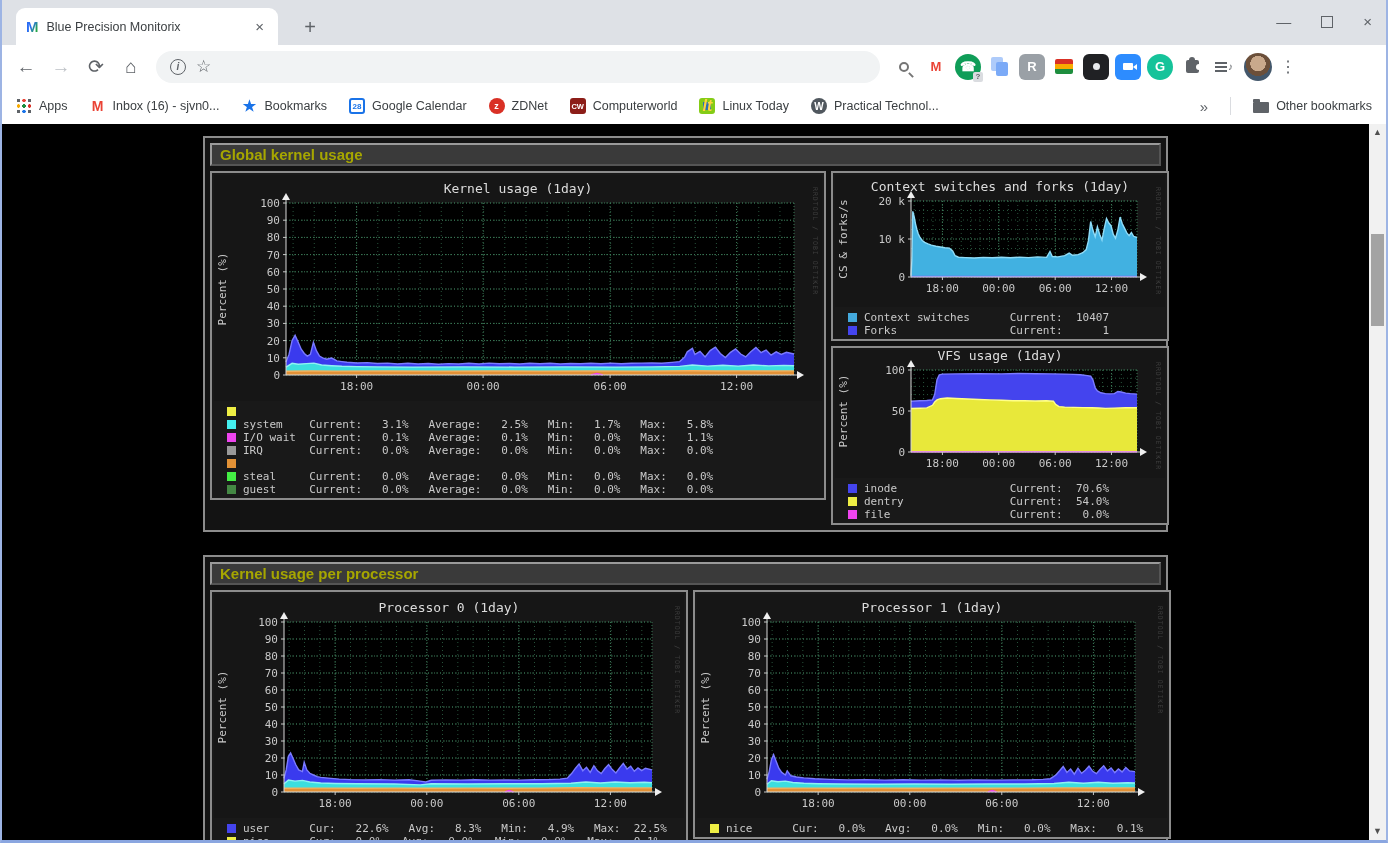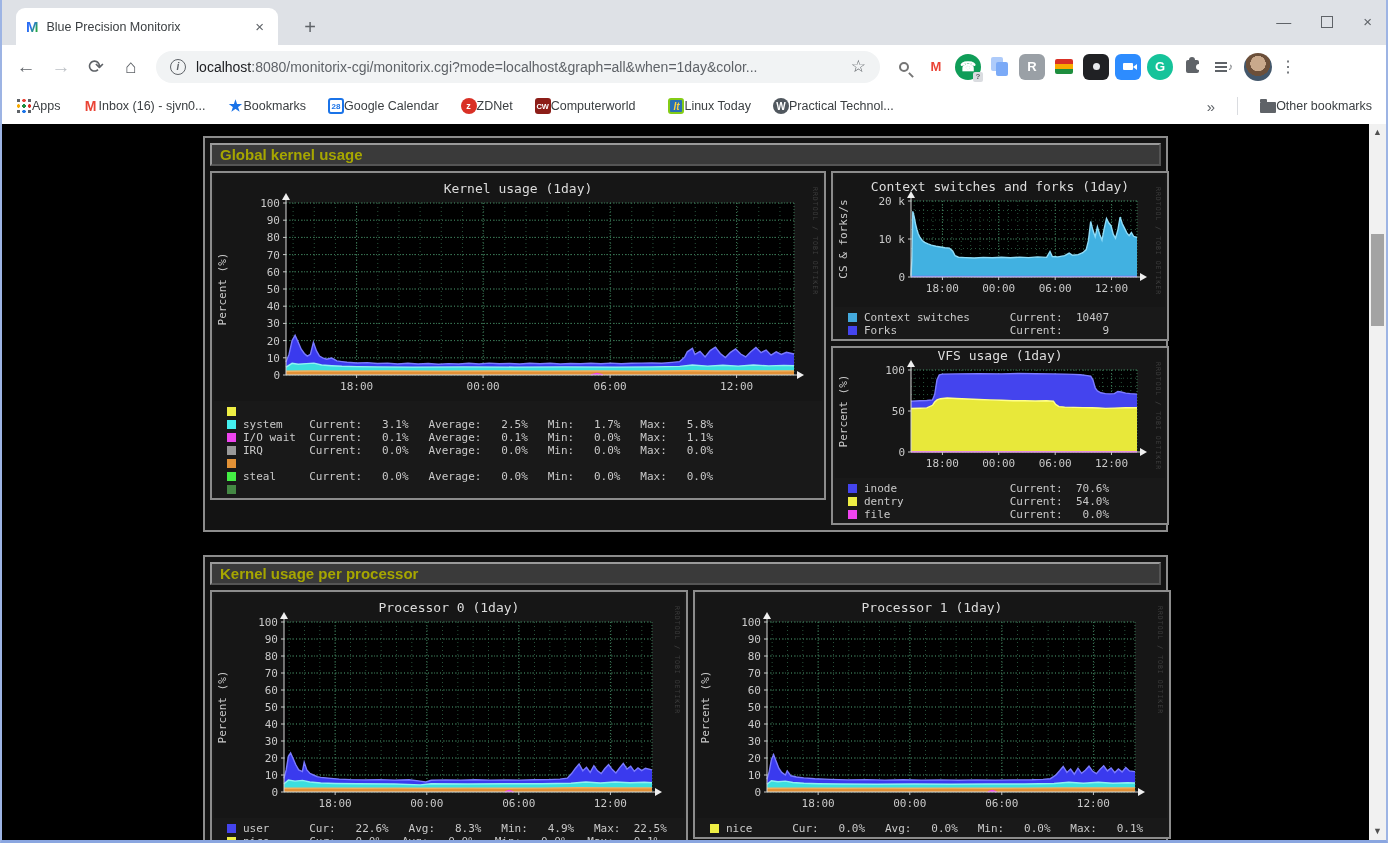--- a/index.html
+++ b/index.html
@@ -63,39 +63,39 @@
   .playlist-icon .bars { width:12px; height:10px;
         background:repeating-linear-gradient(#5f6368 0 2px, transparent 2px 4px); }
   .playlist-icon .note { font-size:10px; margin-left:1px; }
   .avatar { width:28px; height:28px; border-radius:50%; flex:none;
         background:radial-gradient(circle at 50% 38%, #c9a98c 0 34%, #6b4f3a 35% 55%, #43576b 56%); }
   .kebab { width:18px; text-align:center; color:#5f6368; font-size:16px; flex:none; }
 
   
   .bmbar { height:36px; background:#fff; display:flex; align-items:center; padding:0 14px; gap:22px; flex:none;
            font-size:12.5px; color:#3c4043; }
-  .bm-item { display:flex; align-items:center; white-space:nowrap; }
+  .bm-item { display:flex; align-items:center; gap:7px; white-space:nowrap; }
   .bm-ico { width:16px; height:16px; display:flex; align-items:center; justify-content:center;
             font-weight:bold; border-radius:3px; font-size:10px; flex:none; }
   .apps-grid-icon { background-image:
       radial-gradient(circle at 2.5px 2.5px, #5f6368 1.6px, transparent 1.9px),
       radial-gradient(circle at 8px   2.5px, #ea4335 1.6px, transparent 1.9px),
       radial-gradient(circle at 13.5px 2.5px, #5f6368 1.6px, transparent 1.9px),
       radial-gradient(circle at 2.5px 8px,   #f9ab00 1.6px, transparent 1.9px),
       radial-gradient(circle at 8px   8px,   #1e8e3e 1.6px, transparent 1.9px),
       radial-gradient(circle at 13.5px 8px,  #d93025 1.6px, transparent 1.9px),
       radial-gradient(circle at 2.5px 13.5px,#5f6368 1.6px, transparent 1.9px),
       radial-gradient(circle at 8px   13.5px,#1a73e8 1.6px, transparent 1.9px),
       radial-gradient(circle at 13.5px 13.5px,#5f6368 1.6px, transparent 1.9px); }
   .gmail-icon { color:#ea4335; font-size:14px; }
   .star-icon { color:#1a73e8; font-size:15px; }
   .google-calendar-icon { border:2px solid #1a73e8; color:#1a73e8; font-size:8px; background:#fff; }
   .zdnet-icon { background:#d93025; color:#fff; border-radius:50%; font-size:9px; }
   .computerworld-icon { background:#8c1d18; color:#fff; font-size:7.5px; }
-  .linux-today-icon { background:#2b6fb3; color:#ffd23f; font-style:italic; font-size:10px; border:2px solid #84cc16;margin-left:11px; }
+  .linux-today-icon { background:#2b6fb3; color:#ffd23f; font-style:italic; font-size:16px; border:4px solid #84cc16; }
   .wordpress-icon { background:#50575e; color:#fff; border-radius:50%; font-size:10px; }
   .bm-spacer { flex:1; }
   .bm-overflow { color:#5f6368; font-size:15px; }
   .bm-divider { width:1px; height:18px; background:#dadce0; }
   .folder-icon { width:16px; height:11px; background:#5f6368; border-radius:1px; position:relative; margin-top:3px; }
   .folder-icon::before { content:""; position:absolute; top:-3px; left:0; width:7px; height:3px;
         background:#5f6368; border-radius:1px 1px 0 0; }
 
   
   .content { flex:1; position:relative; background:#000; overflow:hidden; }
@@ -137,21 +137,20 @@
     </div>
   </div>
 
   <div class="toolbar">
     <span class="navic">←</span>
     <span class="navic dis">→</span>
     <span class="navic">⟳</span>
     <span class="navic">⌂</span>
     <div class="urlbar">
       <span class="url-info">i</span>
-      <span class="url-text"><span class="url-host">localhost</span><span class="url-rest">:8080/monitorix-cgi/monitorix.cgi?mode=localhost&amp;graph=all&amp;when=1day&amp;color...</span></span>
       <span class="url-star">☆</span>
     </div>
     <div id="ext-tray" style="display:flex;align-items:center;gap:6px;">
         <span class="ext search-icon">
           <span class="lens"></span>
         </span>
         <span class="ext gmail-extension-icon">
           <span class="glyph" style="color: rgb(234, 67, 53);">M</span>
         </span>
         <span class="ext google-voice-icon" style="background: rgb(15, 157, 88); border-radius: 50%;">
@@ -357,20 +356,21 @@
                   </div>
                   <div class="lrow">
                     <span class="sw" style="background: rgb(226, 145, 54);"></span>
                   </div>
                   <div class="lrow">
                     <span class="sw" style="background: rgb(68, 238, 68);"></span>
                     <span class="ltext">steal     Current:   0.0%   Average:   0.0%   Min:   0.0%   Max:   0.0%</span>
                   </div>
                   <div class="lrow">
                     <span class="sw" style="background: rgb(68, 136, 68);"></span>
+                    <span class="ltext">guest     Current:   0.0%   Average:   0.0%   Min:   0.0%   Max:   0.0%</span>
                   </div>
                 </div></div>
           </div>
           <div class="col">
             <div class="cell">
               <div class="graph"><svg width="330" height="132" viewBox="0 0 330 132">
                     <rect x="0" y="0" width="330" height="132" fill="#161616"></rect>
                     <rect x="76" y="26" width="226" height="76" fill="#000"></rect>
                     <line x1="79.164" y1="26" x2="79.164" y2="102" stroke="#27523b" stroke-dasharray="1,3"></line>
                     <line x1="88.58066666666667" y1="26" x2="88.58066666666667" y2="102" stroke="#27523b" stroke-dasharray="1,3"></line>
@@ -438,21 +438,21 @@
                     <text x="165" y="16" fill="#dcdcdc" font-size="13" text-anchor="middle" font-family="DejaVu Sans Mono, monospace">Context switches and forks  (1day)</text>
                     <text x="12" y="64" fill="#c9c9c9" font-size="11" text-anchor="middle" transform="rotate(-90 12 64)" font-family="DejaVu Sans Mono, monospace">CS &amp; forks/s</text>
                     <text x="321" y="12" fill="#3f3f3f" font-size="6.5" letter-spacing="1" transform="rotate(90 321 12)" font-family="DejaVu Sans Mono, monospace">RRDTOOL / TOBI OETIKER</text>
                   </svg><div class="legend">
                     <div class="lrow">
                       <span class="sw" style="background: rgb(68, 170, 221);"></span>
                       <span class="ltext">Context switches      Current:  10407</span>
                     </div>
                     <div class="lrow">
                       <span class="sw" style="background: rgb(68, 68, 238);"></span>
-                      <span class="ltext">Forks                 Current:      9</span>
+                      <span class="ltext">Forks                 Current:      1</span>
                     </div>
                   </div></div>
             </div>
             <div class="cell">
               <div class="graph"><svg width="330" height="128" viewBox="0 0 330 128">
                     <rect x="0" y="0" width="330" height="128" fill="#161616"></rect>
                     <rect x="76" y="20" width="226" height="82" fill="#000"></rect>
                     <line x1="79.164" y1="20" x2="79.164" y2="102" stroke="#27523b" stroke-dasharray="1,3"></line>
                     <line x1="88.58066666666667" y1="20" x2="88.58066666666667" y2="102" stroke="#27523b" stroke-dasharray="1,3"></line>
                     <line x1="97.99733333333333" y1="20" x2="97.99733333333333" y2="102" stroke="#27523b" stroke-dasharray="1,3"></line>

